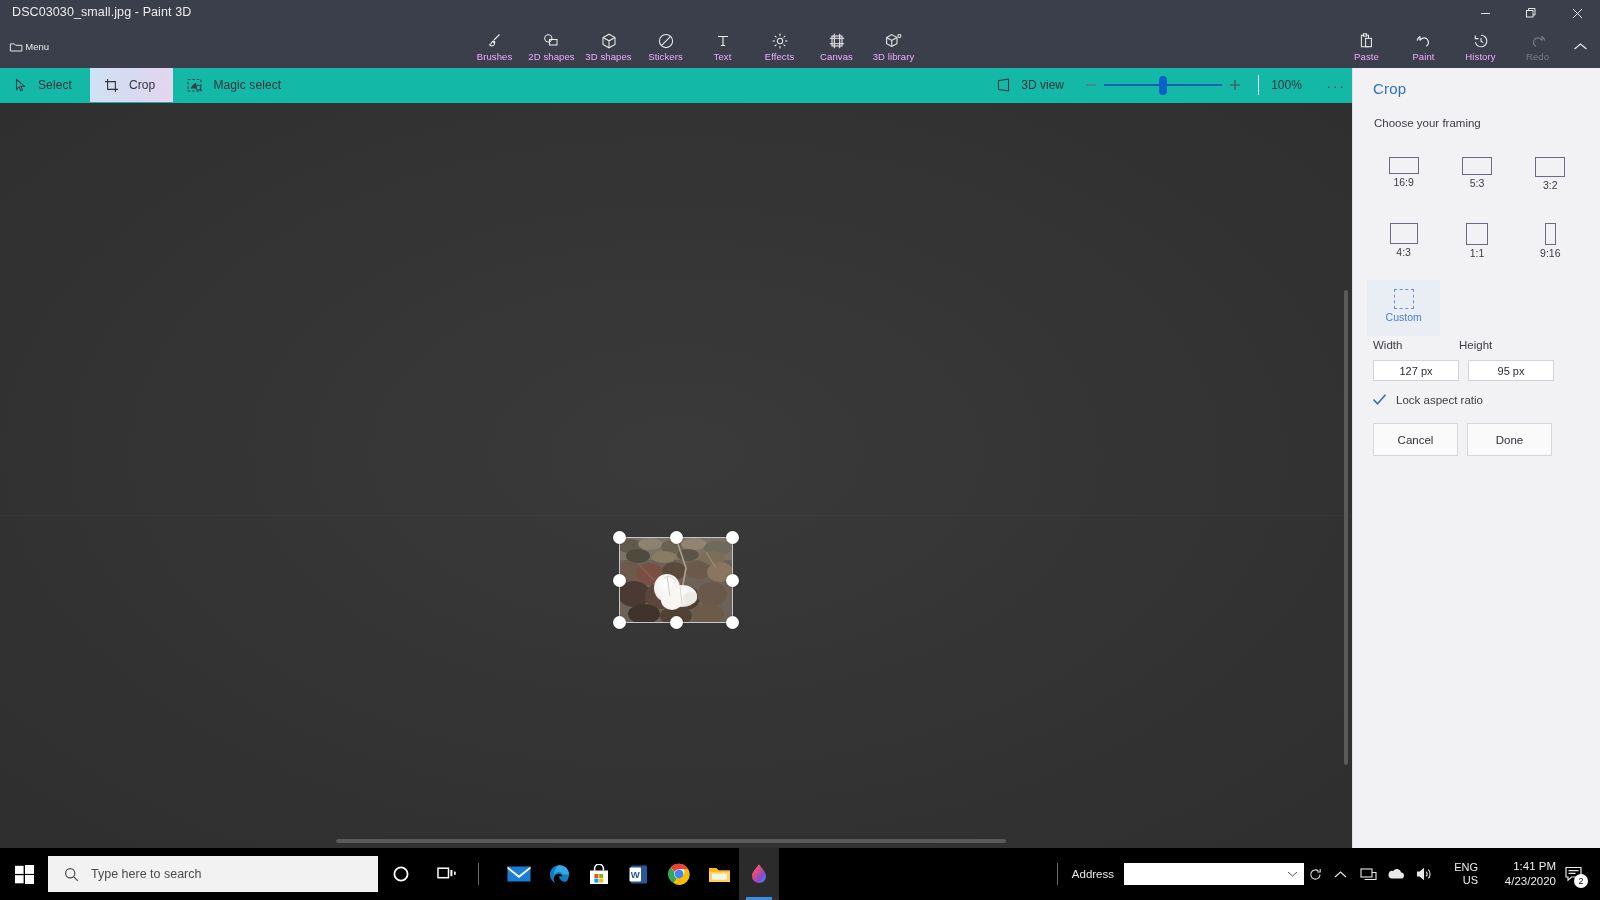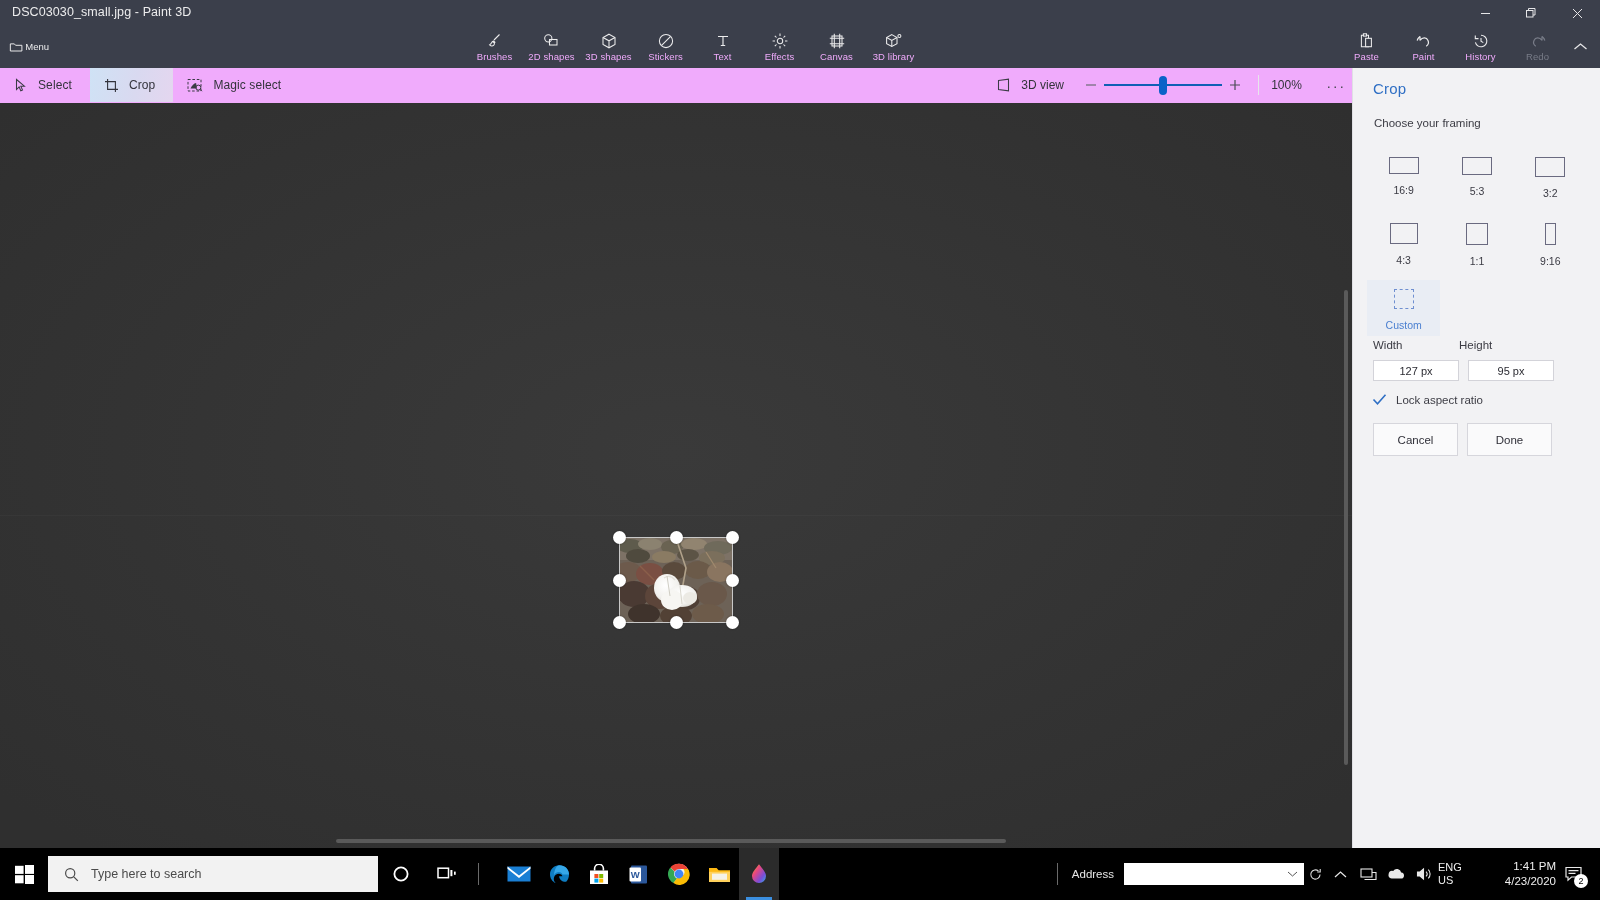--- a/index.html
+++ b/index.html
@@ -47,21 +47,21 @@
   }
   .menu-btn .ri-label { font-size:9.5px; line-height:10px; }
   .ribbon-chevron {
     position:absolute; right:6px; top:0; width:28px; height:42px;
     display:flex; align-items:center; justify-content:center; color:#e6e6e8;
   }
 
   
   .subbar {
     position:absolute; left:0; top:68px; width:1600px; height:38px;
-    background:#f0abfc; border-bottom:1px solid #e3e3e6;
+    background:#14b8a6; border-bottom:1px solid #e3e3e6;
   }
   .subbar-left { position:absolute; left:0; top:0; height:34px; display:flex; }
   .tool-tab {
     height:34px; display:flex; align-items:center; gap:10px;
     padding:0 18px 0 14px; color:#2f3murdered; color:#33333b; font-size:12px;
   }
   .tool-tab .tt-label { font-size:12px; color:#33333b; letter-spacing:.1px; }
   .tool-tab.active {
     background:linear-gradient(100deg,#cfe2f5 0%, #d9d9f0 55%, #e4d6ef 100%);
   }
@@ -142,21 +142,21 @@
   .panel-sub {
     position:absolute; left:21px; top:49px;
     font-size:11.5px; color:#3c3c44;
   }
   .ratio-grid {
     position:absolute; left:14px; top:80px; width:220px;
     display:grid; grid-template-columns:repeat(3,1fr); row-gap:10px;
   }
   .ratio-cell {
     height:56px; display:flex; flex-direction:column; align-items:center; justify-content:flex-start;
-    padding-top:9px; gap:10px;
+    padding-top:9px; gap:2px;
   }
   .ratio-cell.selected { background:#e9edf4; }
   .ratio-cell .rc-label { font-size:10.5px; color:#3a3a43; }
   .ratio-cell.selected .rc-label { color:#4a7fd0; }
   .rbox { border:1.3px solid #6a6a80; }
   .rbox.dashed { border:1.3px dashed #6f8fd0; }
 
   .wh-row { position:absolute; left:20px; top:271px; width:212px; }
   .wh-label { font-size:11.5px; color:#3c3c44; }
   .wh-fields { display:flex; gap:9px; margin-top:9px; }
@@ -204,21 +204,21 @@
   }
   .tray { margin-left:auto; display:flex; align-items:center; height:52px; padding-right:8px; }
   .addr-label { font-size:11.5px; color:#e6e6e6; margin:0 10px 0 6px; }
   .addr-box {
     width:180px; height:22px; background:#ffffff; display:flex; align-items:center;
     justify-content:flex-end; padding-right:6px;
   }
   .addr-refresh { width:22px; height:22px; display:flex; align-items:center; justify-content:center; color:#ddd; }
   .tray-ico { width:28px; height:52px; display:flex; align-items:center; justify-content:center; color:#e8e8e8; }
   .lang {
-    display:flex; flex-direction:column; align-items:flex-start; justify-content:center;
+    display:flex; flex-direction:column; align-items:flex-end; justify-content:center;
     width:40px; height:44px; color:#efefef; font-size:11px; line-height:13px;
   }
   .clock {
     display:flex; flex-direction:column; align-items:flex-end; justify-content:center;
     width:78px; height:52px; color:#efefef; font-size:11.5px; line-height:15px;
   }
   .notif { width:36px; height:52px; display:flex; align-items:center; justify-content:center; position:relative; }
   .notif-badge {
     position:absolute; right:4px; bottom:12px; width:14px; height:14px; border-radius:50%;
     background:#ffffff; color:#000; font-size:9px; display:flex; align-items:center; justify-content:center;

